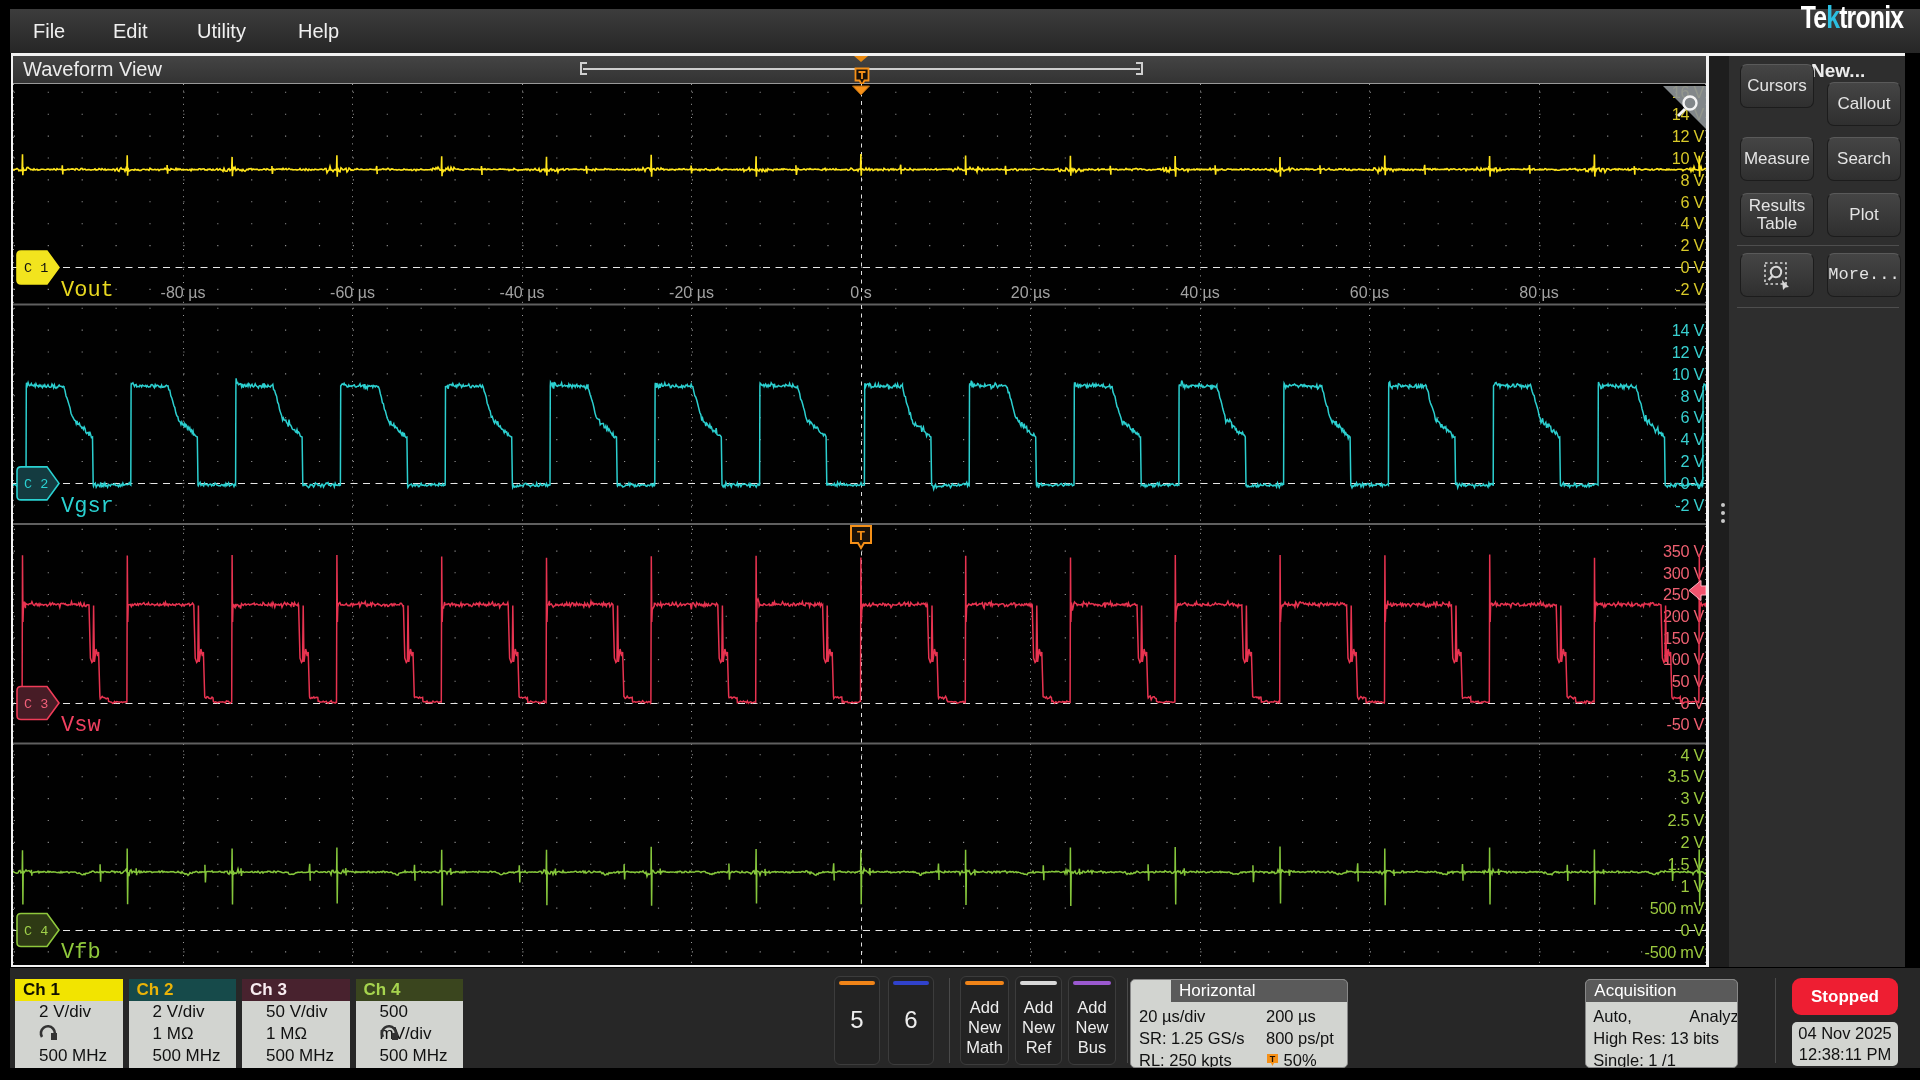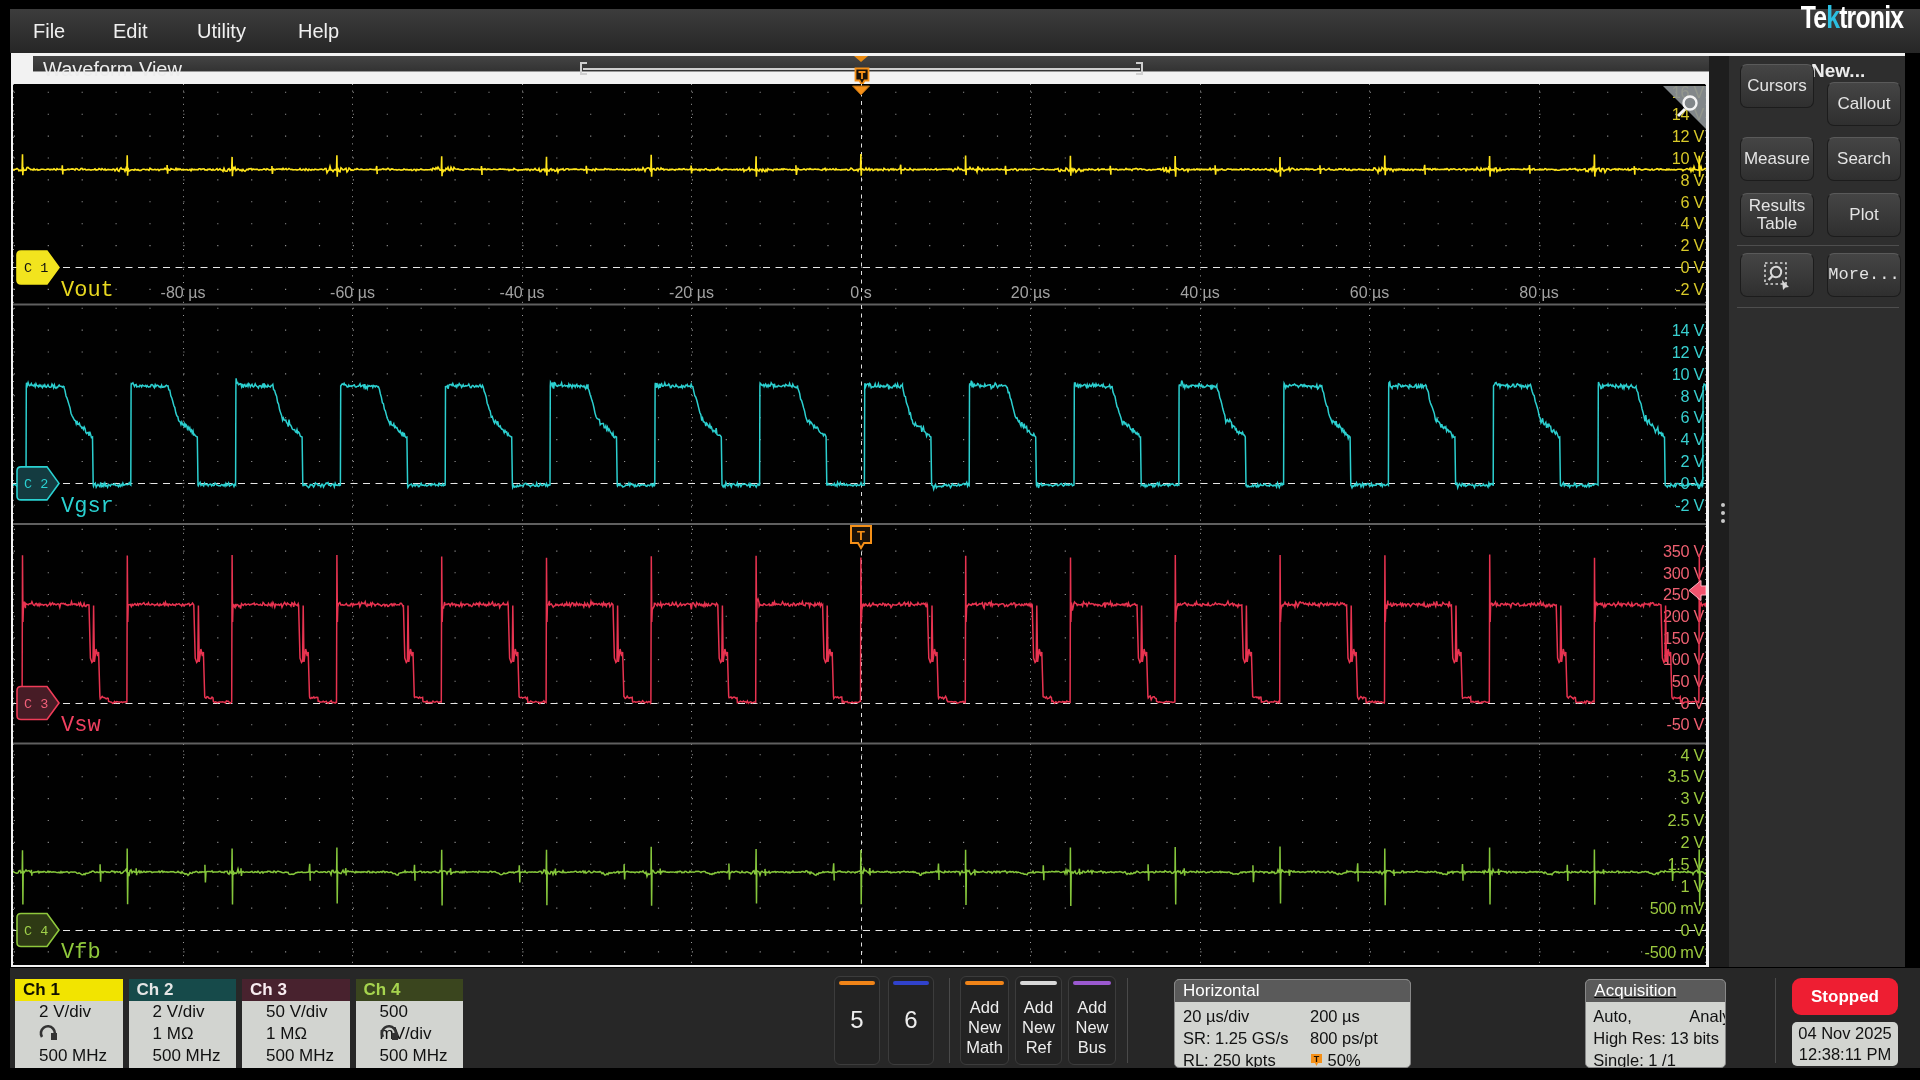--- a/index.html
+++ b/index.html
@@ -3,21 +3,21 @@
 <style>
 * { margin:0; padding:0; box-sizing:border-box; }
 html,body { width:1920px; height:1080px; background:#000; font-family:"Liberation Sans", sans-serif; overflow:hidden; }
 .abs { position:absolute; }
 #menubar { left:10px; top:9px; width:1910px; height:44px; background:linear-gradient(#3c3c3c,#262626); }
 .mi { position:absolute; top:0; height:56px; line-height:44px; color:#f0f0f0; font-size:20px; }
 #logo { right:17px; top:0px; font-size:31px; font-weight:bold; color:#fff; letter-spacing:-1px; transform:scaleX(0.8); transform-origin:100% 0; }
 #logo .k { color:#2bbfe0; }
 #topline { left:11px; top:53px; width:1894px; height:3px; background:#f2f2f2; }
 #wvborder { left:11px; top:56px; width:1698px; height:911px; background:#f2f2f2; }
-#wvtitle { left:13px; top:56px; width:1693px; height:16px; background:linear-gradient(#444,#333); border-bottom:1px solid #999; color:#ececec; font-size:20px; line-height:27px;margin-left:20px; }
+#wvtitle { left:13px; top:56px; width:1693px; height:28px; background:linear-gradient(#444,#333); border-bottom:1px solid #999; color:#ececec; font-size:20px; line-height:27px; }
 #wvtitle span { margin-left:10px; }
 #grat { left:13px; top:84px; width:1693px; height:881px; background:#010101; }
 #scroll { left:1709px; top:56px; width:20px; height:911px; background:#1e1e1e; }
 #rpanel { left:1729px; top:56px; width:176px; height:911px; background:#2e2e2e; }
 .rbtn { position:absolute; width:74px; height:44px; background:linear-gradient(#454545,#2f2f2f); border:1px solid #1c1c1c; border-top-color:#5a5a5a; border-radius:7px; color:#e4e4e4; font-size:17px; display:flex; align-items:center; justify-content:center; text-align:center; line-height:18px; }
 .rsep { position:absolute; left:8px; width:162px; height:1px; background:#4e4e4e; }
 #botbar { left:10px; top:968px; width:1910px; height:100px; background:#272727; }
 .chbox { position:absolute; top:11px; width:107.5px; height:89px; border-radius:0; background:#d2d4d0; overflow:hidden; font-size:17px; color:#111; }
 .chhead { height:22px; line-height:22px; padding-left:8px; font-weight:bold; font-size:17px; }
 .chrow { padding-left:24px; height:22px; line-height:22px; }
@@ -173,21 +173,21 @@
   <div class="chbox" style="left:5px;">
     <div class="chhead" style="background:#f2e400;color:#101000;">Ch 1</div>
     <div class="chrow">2 V/div</div>
     <div class="chrow"><svg width="20" height="17" viewBox="0 0 20 17">
           <path d="M3,14 a7,7 0 1 1 11,1" fill="none" stroke="#333" stroke-width="2.6"></path>
           <rect x="12" y="10" width="6" height="7" fill="#333"></rect>
         </svg></div>
     <div class="chrow">500 MHz</div>
   </div>
   <div class="chbox" style="left:118.5px;">
-    <div class="chhead" style="background:#164a4a;color:#e5e5e5;">Ch 2</div>
+    <div class="chhead" style="background:#164a4a;color:#eab308;">Ch 2</div>
     <div class="chrow">2 V/div</div>
     <div class="chrow">1 MΩ</div>
     <div class="chrow">500 MHz</div>
   </div>
   <div class="chbox" style="left:232px;">
     <div class="chhead" style="background:#48222e;color:#f8ecf0;">Ch 3</div>
     <div class="chrow">50 V/div</div>
     <div class="chrow">1 MΩ</div>
     <div class="chrow">500 MHz</div>
   </div>
@@ -209,33 +209,33 @@
     </div>
   <div class="sqbtn" style="left:1005px;width:47px;font-size:16.5px;text-align:center;">
       <div class="cbar" style="background:#d8d8d8;"></div>
       <div style="margin-top:20px;line-height:20px;">Add<br>New<br>Ref</div>
     </div>
   <div class="sqbtn" style="left:1058px;width:48px;font-size:16.5px;text-align:center;">
       <div class="cbar" style="background:#9b59d0;"></div>
       <div style="margin-top:20px;line-height:20px;">Add<br>New<br>Bus</div>
     </div>
   <div class="vsep" style="left:1117px;"></div>
-  <div class="panel" style="left:1164px;width:237px;">
+  <div class="panel" style="left:1120px;width:218px;padding-left:40px;">
     <div class="phead">Horizontal</div>
     <div class="prow" style="left:8px;top:25px;">20 µs/div</div>
       <div class="prow" style="left:135px;top:25px;">200 µs</div>
     <div class="prow" style="left:8px;top:47px;">SR: 1.25 GS/s</div>
       <div class="prow" style="left:135px;top:47px;text-align:right;">800 ps/pt</div>
     <div class="prow" style="left:8px;top:69px;">RL: 250 kpts</div>
     <div class="prow" style="left:135px;top:69px;"><svg width="13" height="15" viewBox="0 0 13 15" style="vertical-align:-2px;">
           <path d="M1,1 h11 v9 h-4 l-1.5,3 -1.5,-3 h-4 z" fill="#f59018"></path>
           <text x="6.5" y="9" text-anchor="middle" font-size="9" font-weight="bold" fill="#201000">T</text>
         </svg> 50%</div>
   </div>
-  <div class="panel" style="left:1575.3px;width:141px;text-decoration:underline;">
+  <div class="panel" style="left:1575.3px;width:153px;">
     <div class="phead">Acquisition</div>
     <div class="prow" style="left:7px;top:25px;">Auto,</div>
       <div class="prow" style="left:103px;top:25px;">Analyze</div>
     <div class="prow" style="left:7px;top:47px;">High Res: 13 bits</div>
     <div class="prow" style="left:7px;top:69px;">Single: 1 /1</div>
   </div>
   <div class="vsep" style="left:1765px;"></div>
   <div id="stopped">Stopped</div>
   <div id="datebox">04 Nov 2025<br>12:38:11 PM</div>
 </div>

